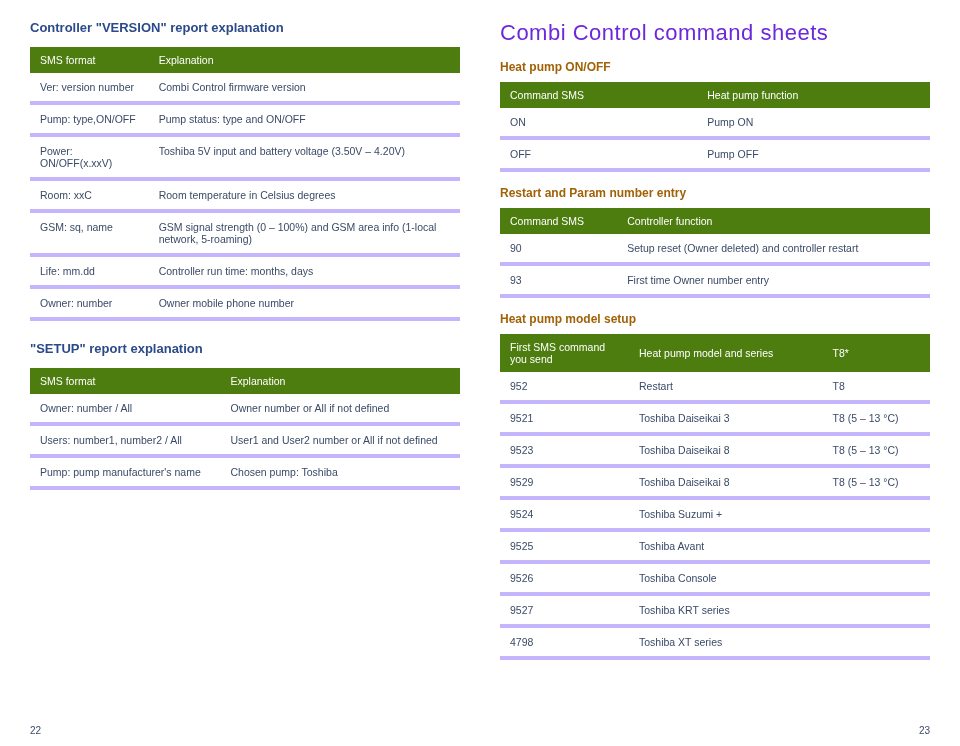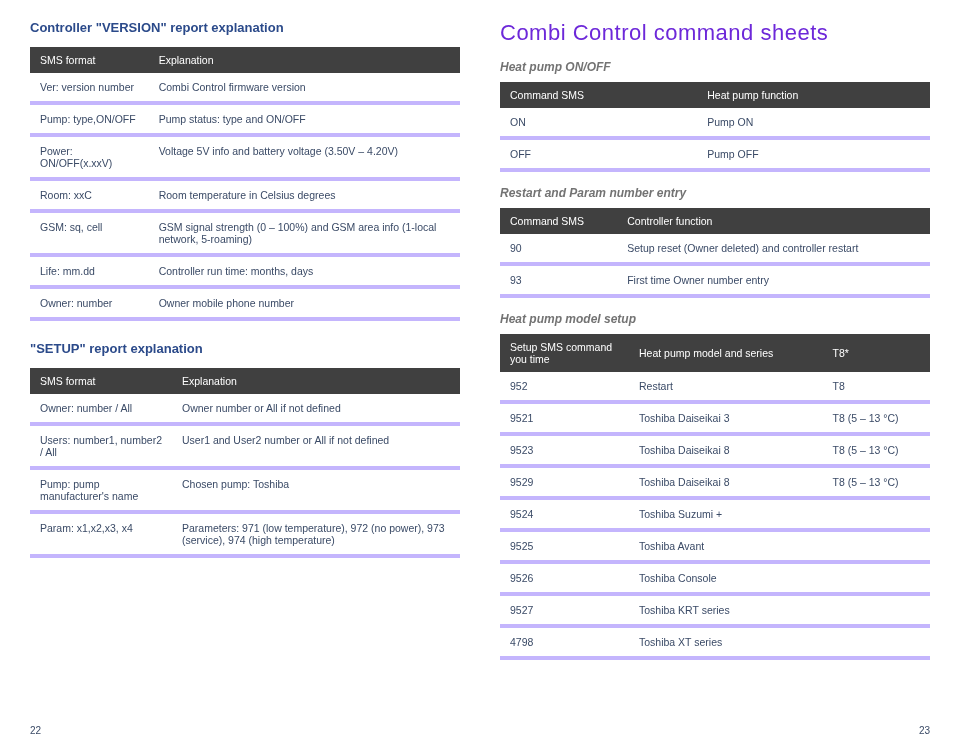--- a/index.html
+++ b/index.html
@@ -9,24 +9,24 @@
     height: 746px;
     background: #fff;
     padding: 20px 30px 10px 30px;
     color: #2b3a5a;
     font-size: 11px;
   }
   .page { display: flex; gap: 40px; height: 100%; }
   .col { flex: 1; display: flex; flex-direction: column; }
   .h-title-blue { color: #2b4a8a; font-weight: bold; font-size: 13px; margin-bottom: 12px; }
   .h-title-light { color: #6d28d9; font-weight: normal; font-size: 22px; margin-bottom: 14px; letter-spacing: 0.5px; }
-  .h-sub { color: #737373; font-weight: bold; font-size: 12px; margin: 14px 0 8px 0; font-style: italic; }
+  .h-sub { color: #a16207; font-weight: bold; font-size: 12px; margin: 14px 0 8px 0; }
   table { width: 100%; border-collapse: collapse; }
   thead th {
-    background: #404040;
+    background: #4d7c0f;
     color: #fff;
     text-align: left;
     font-weight: normal;
     padding: 7px 10px;
     font-size: 10.5px;
   }
   tbody td {
     padding: 8px 10px;
     border-bottom: 4px solid #c4b5fd;
     color: #3a4a66;
@@ -53,28 +53,28 @@
           <tr>
             <td>Ver: version number</td>
             <td>Combi Control firmware version</td>
           </tr>
           <tr>
             <td>Pump: type,ON/OFF</td>
             <td>Pump status: type and ON/OFF</td>
           </tr>
           <tr>
             <td>Power: ON/OFF(x.xxV)</td>
-            <td>Voltage 5V info and battery voltage (3.50V – 4.20V)</td>
+            <td>Toshiba 5V input and battery voltage (3.50V – 4.20V)</td>
           </tr>
           <tr>
             <td>Room: xxC</td>
             <td>Room temperature in Celsius degrees</td>
           </tr>
           <tr>
-            <td>GSM: sq, cell</td>
+            <td>GSM: sq, name</td>
             <td>GSM signal strength (0 – 100%) and GSM area info (1-local network, 5-roaming)</td>
           </tr>
           <tr>
             <td>Life: mm.dd</td>
             <td>Controller run time: months, days</td>
           </tr>
           <tr>
             <td>Owner: number</td>
             <td>Owner mobile phone number</td>
           </tr>
@@ -95,24 +95,20 @@
             <td>Owner number or All if not defined</td>
           </tr>
           <tr>
             <td>Users: number1, number2 / All</td>
             <td>User1 and User2 number or All if not defined</td>
           </tr>
           <tr>
             <td>Pump: pump manufacturer's name</td>
             <td>Chosen pump:
 Toshiba</td>
-          </tr>
-          <tr>
-            <td>Param: x1,x2,x3, x4</td>
-            <td>Parameters: 971 (low temperature), 972 (no power), 973 (service), 974 (high temperature)</td>
           </tr>
         </tbody>
     </table>
 
     <div class="footer">
       <span class="page-num">22</span>
       <span></span>
     </div>
   </div>
 
@@ -156,21 +152,21 @@
             <td>93</td>
             <td>First time Owner number entry</td>
           </tr>
         </tbody>
     </table>
 
     <div class="h-sub">Heat pump model setup</div>
     <table>
       <thead>
           <tr>
-        <th style="width:30%">Setup SMS command you time</th>
+        <th style="width:30%">First SMS command you send</th>
         <th style="width:45%">Heat pump model and series</th>
         <th style="width:25%">T8*</th>
       </tr>
         </thead>
       <tbody id="model-body">
           <tr>
             <td>952</td>
             <td>Restart</td>
             <td>T8</td>
           </tr>

